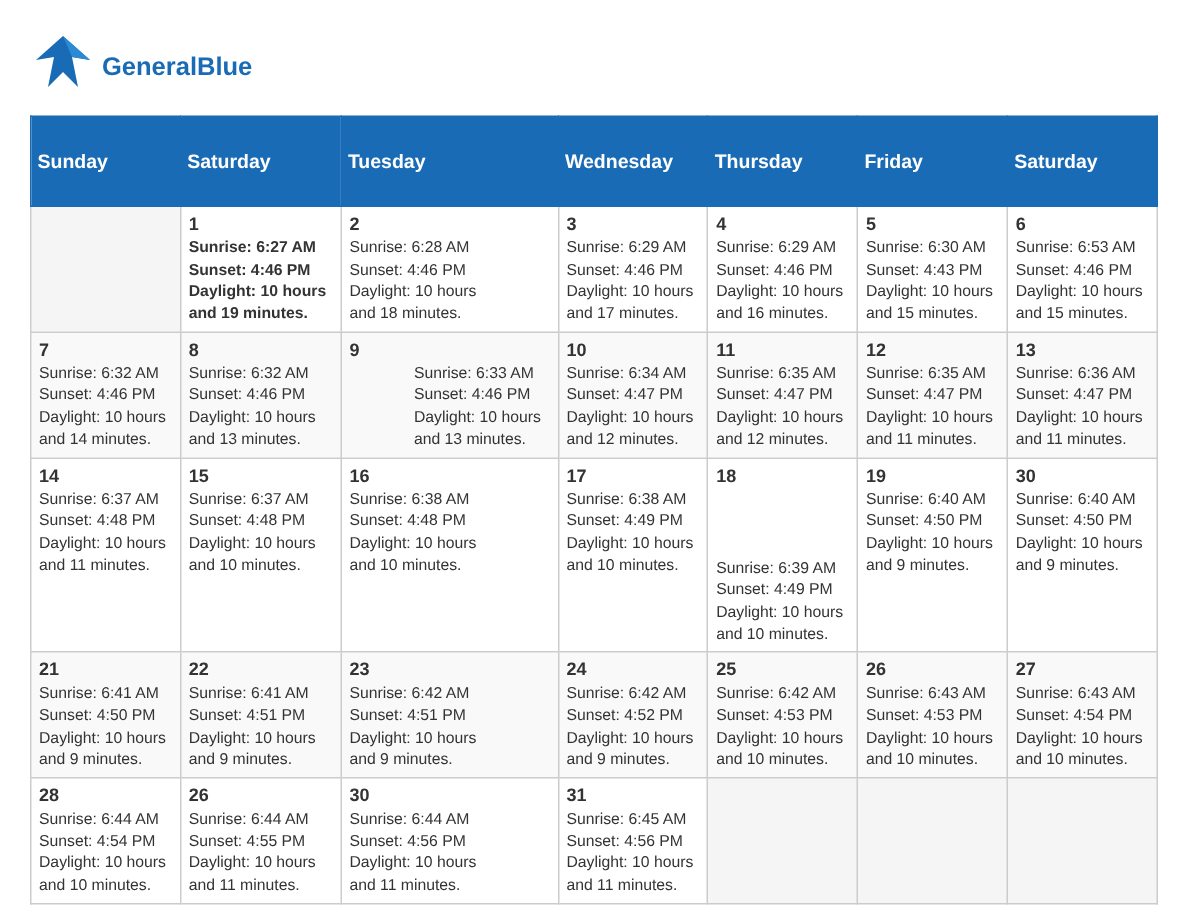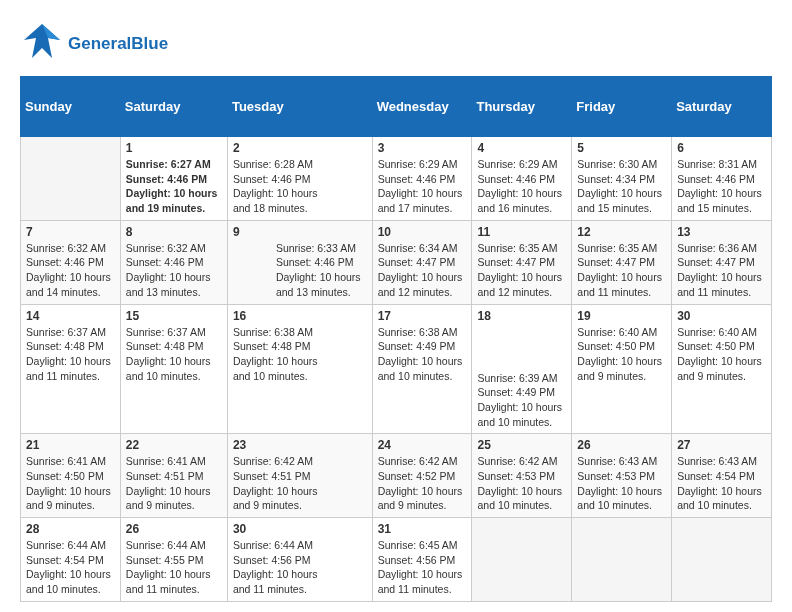--- a/index.html
+++ b/index.html
@@ -144,27 +144,27 @@
         <td>
           <span class="day-number">4</span>
           <div class="day-info" style="white-space: pre-line;">Sunrise: 6:29 AM
 Sunset: 4:46 PM
 Daylight: 10 hours
 and 16 minutes.</div>
         </td>
         <td>
           <span class="day-number">5</span>
           <div class="day-info" style="white-space: pre-line;">Sunrise: 6:30 AM
-Sunset: 4:34 PM
+Sunset: 4:43 PM
 Daylight: 10 hours
 and 15 minutes.</div>
         </td>
         <td>
           <span class="day-number">6</span>
-          <div class="day-info" style="white-space: pre-line;">Sunrise: 8:31 AM
+          <div class="day-info" style="white-space: pre-line;">Sunrise: 6:53 AM
 Sunset: 4:46 PM
 Daylight: 10 hours
 and 15 minutes.</div>
         </td>
       </tr>
       <tr>
         <td>
           <span class="day-number">7</span>
           <div class="day-info" style="white-space: pre-line;">Sunrise: 6:32 AM
 Sunset: 4:46 PM

